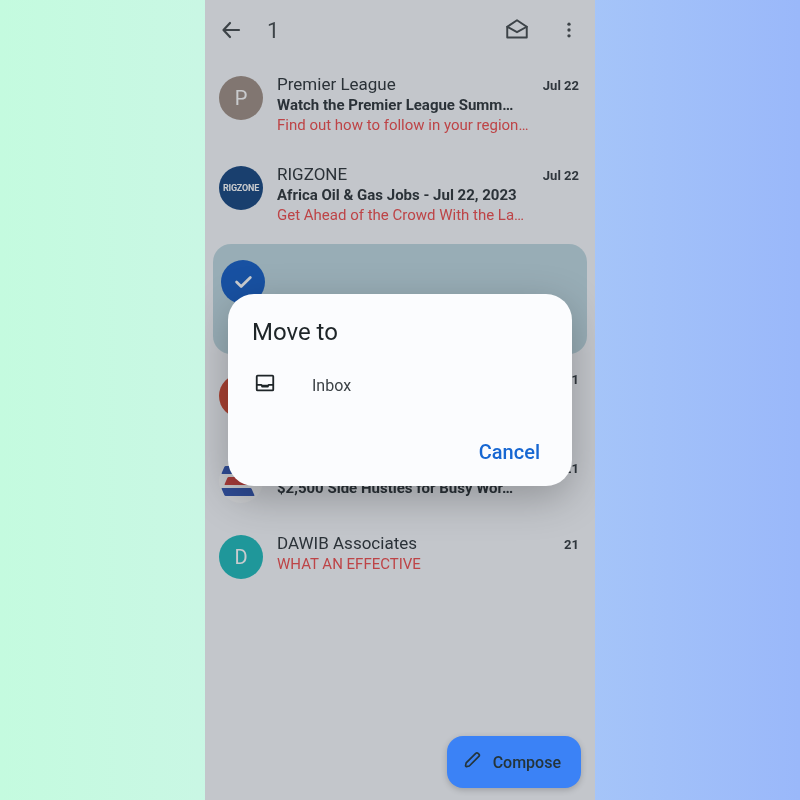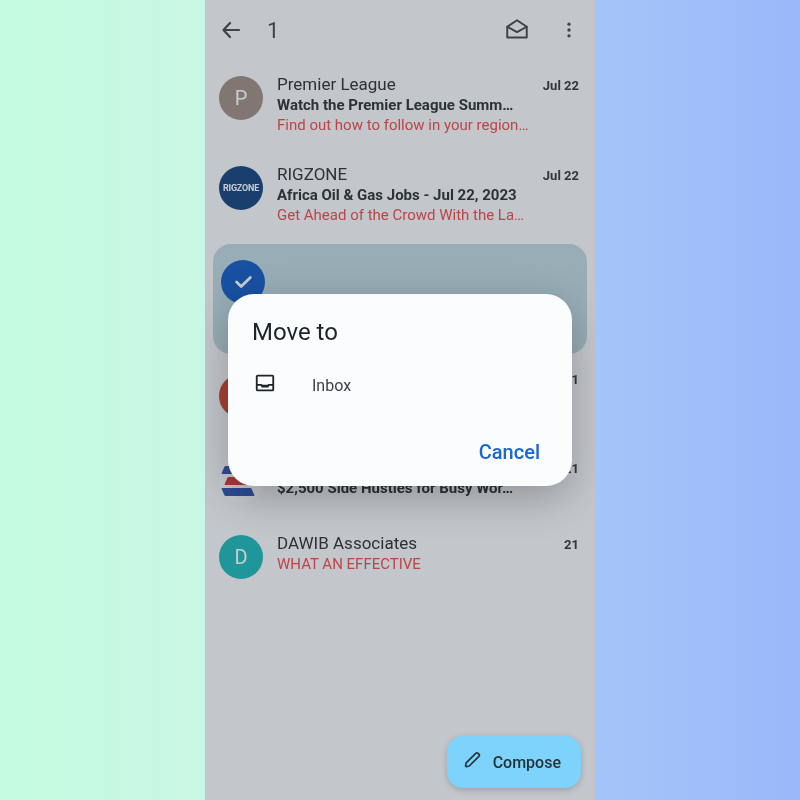--- a/index.html
+++ b/index.html
@@ -67,21 +67,21 @@
   .body { flex: 1; min-width: 0; }
   .row1 { display: flex; align-items: baseline; gap: 8px; }
   .sender { font-size: 17px; font-weight: 400; color: #242b30; flex: 1; white-space: nowrap; overflow: hidden; text-overflow: ellipsis; }
   .date { font-size: 13px; font-weight: 700; color: #2a3136; flex: 0 0 auto; }
   .subject { font-size: 15px; font-weight: 700; color: #242b30; margin-top: 2px; white-space: nowrap; overflow: hidden; text-overflow: ellipsis; }
   .snippet { font-size: 15px; color: #ef4444; margin-top: 2px; white-space: nowrap; overflow: hidden; text-overflow: ellipsis; }
   
   .compose {
     position: absolute;
     right: 14px; bottom: 12px;
-    background: #7dd3fc;
+    background: #3b82f6;
     color: #24343a;
     border-radius: 16px;
     padding: 14px 20px 14px 16px;
     display: flex; align-items: center; gap: 10px;
     font-size: 16px; font-weight: 500;
     box-shadow: 0 2px 6px rgba(0,0,0,0.2);
     z-index: 6;
   }
   
   .dialog {

